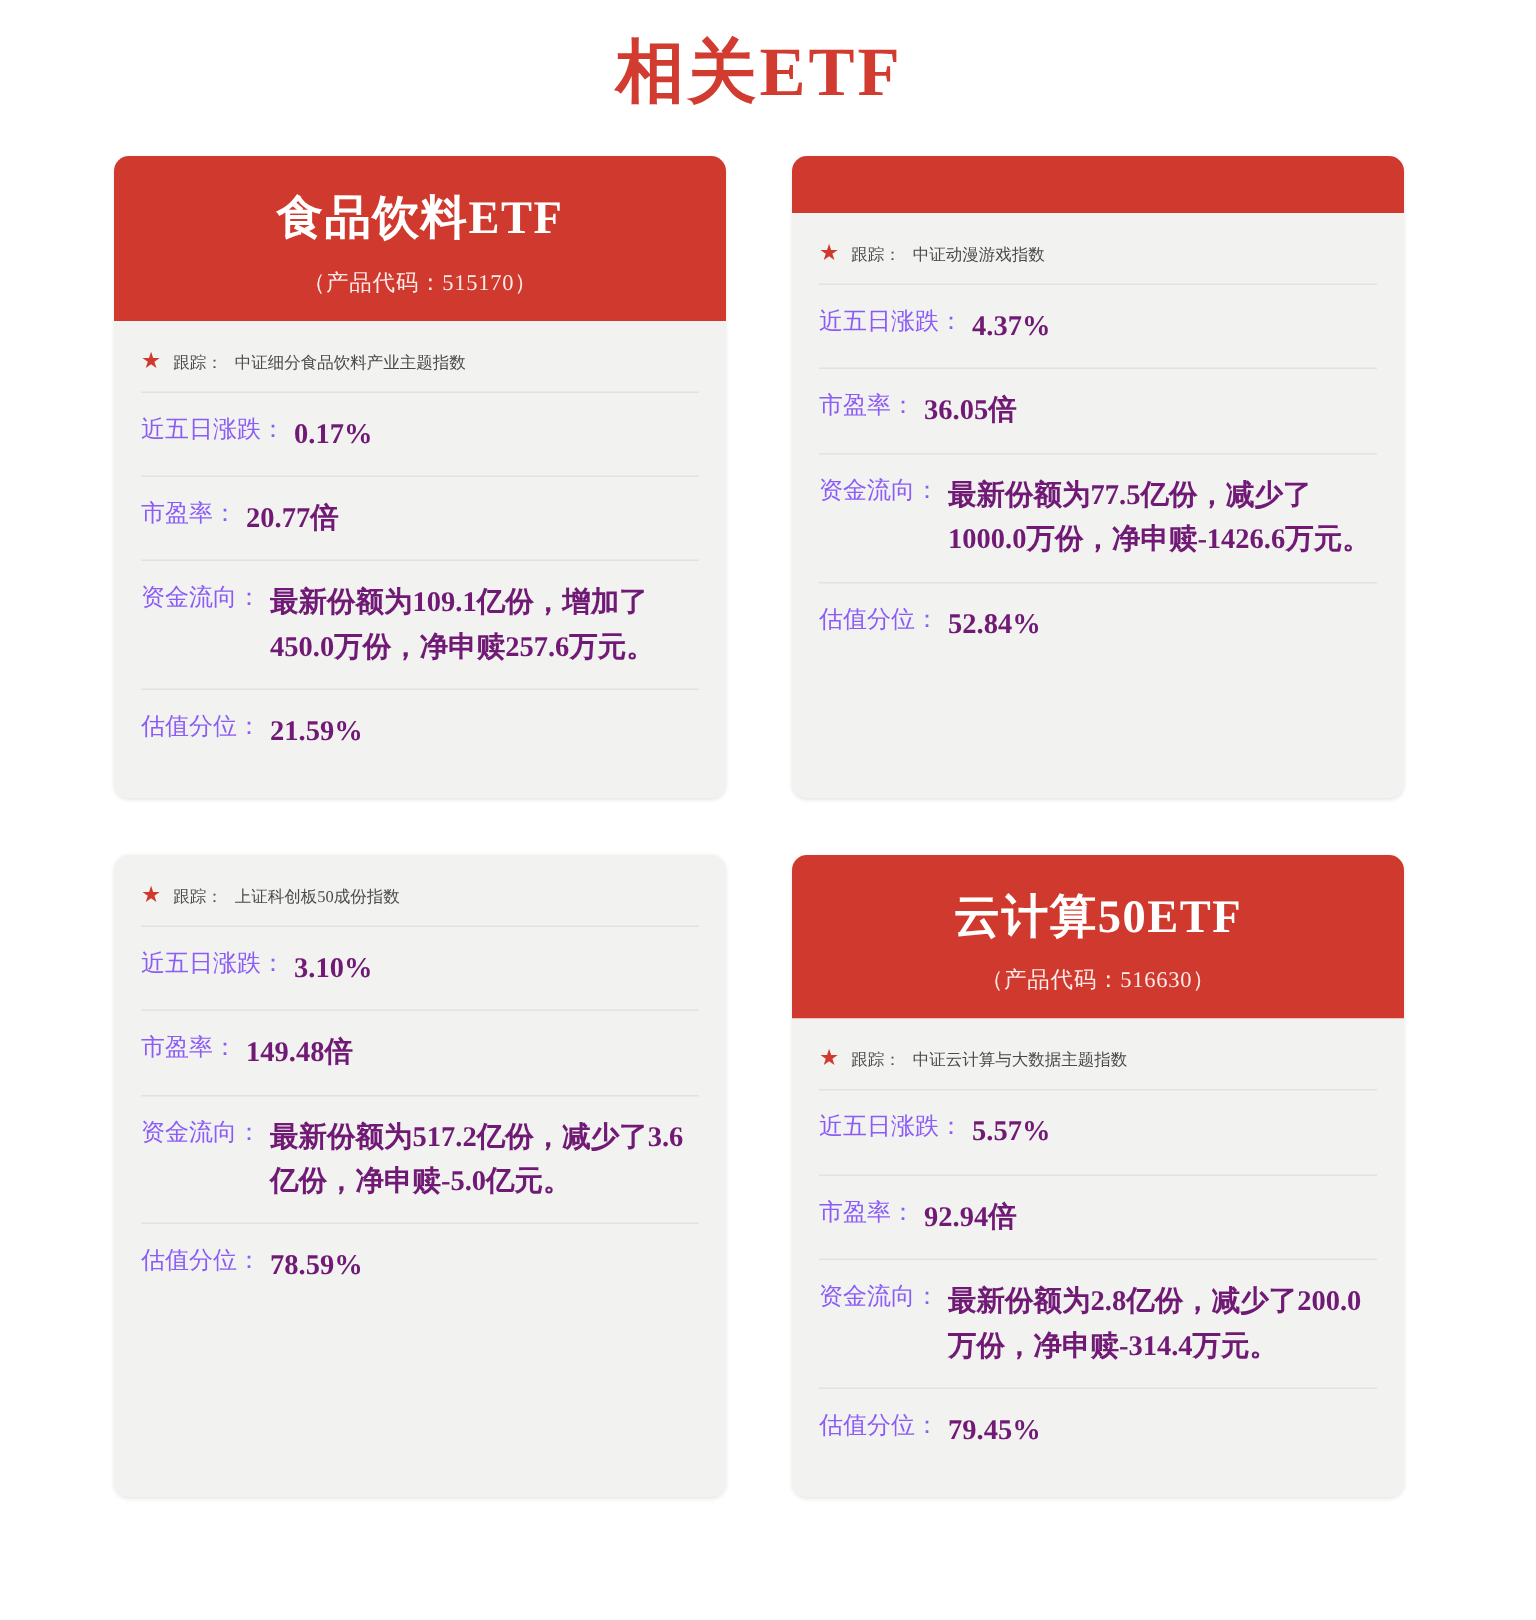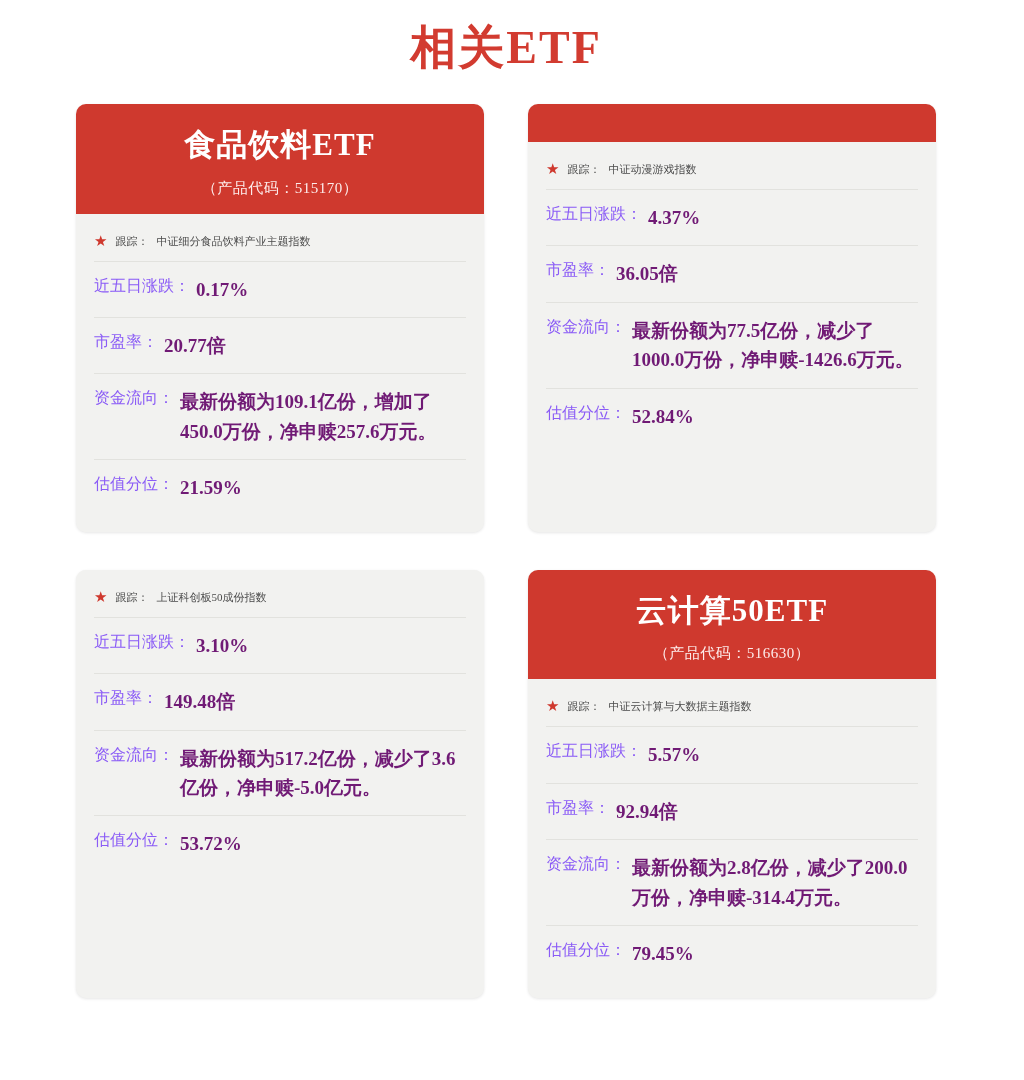--- a/index.html
+++ b/index.html
@@ -194,21 +194,21 @@
         <div class="row">
           <span class="row-label">市盈率：</span>
           <span class="row-value">149.48倍</span>
         </div>
         <div class="row">
           <span class="row-label">资金流向：</span>
           <span class="row-value flow">最新份额为517.2亿份，减少了3.6亿份，净申赎-5.0亿元。</span>
         </div>
         <div class="row">
           <span class="row-label">估值分位：</span>
-          <span class="row-value">53.72%</span>
+          <span class="row-value">78.59%</span>
         </div>
       </div>
     </div>
 
     <div class="card">
       <div class="card-head">
         <div class="card-name">云计算50ETF</div>
         <div class="card-code">
           <span>（产品代码：</span><span>516630</span><span>）</span>
         </div>

